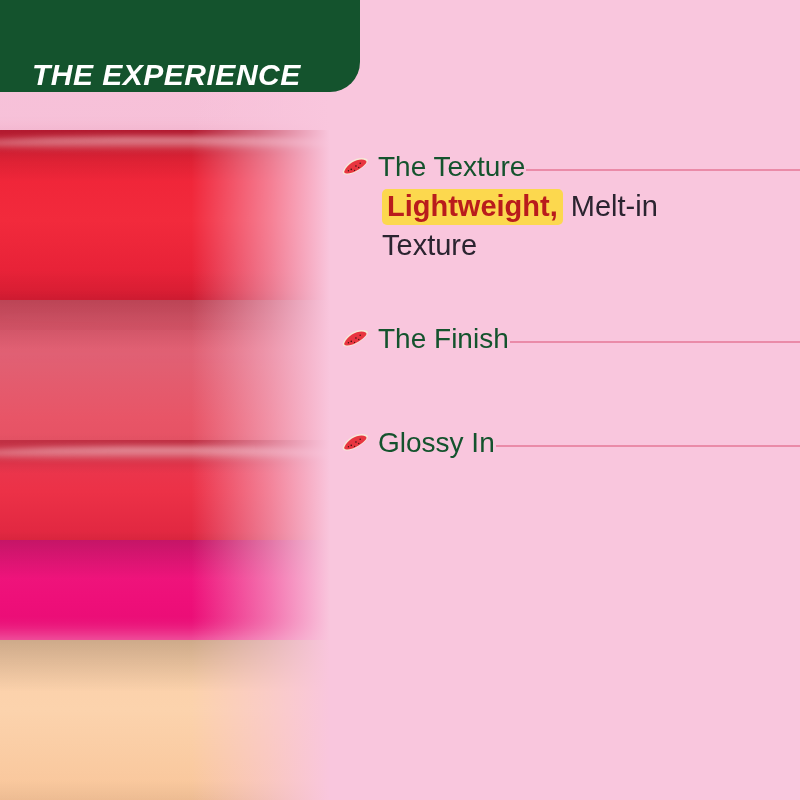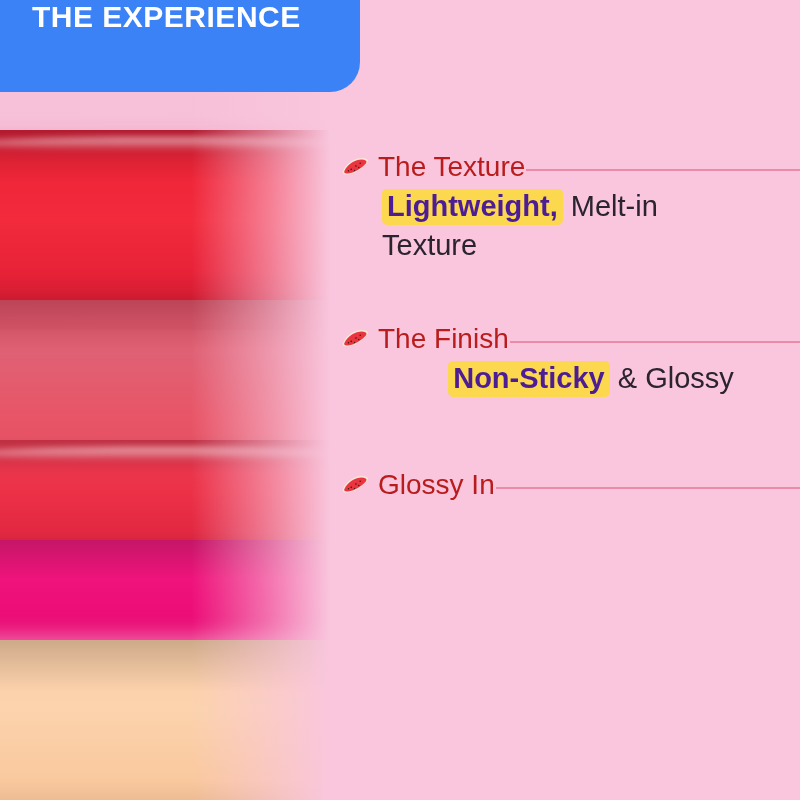--- a/index.html
+++ b/index.html
@@ -115,25 +115,26 @@
     box-shadow: 0 -6px 18px rgba(255,255,255,0.35);
   }
 
   
   .header-banner {
     position: absolute;
     left: 0;
     top: 0;
     width: 360px;
     height: 92px;
-    background: #3b82f6;
+    background: #14532d;
     border-bottom-right-radius: 30px;
     display: flex;
-    align-items: flex-start;
+    align-items: flex-end;
     z-index: 5;
+    font-style: italic;
   }
   .header-title {
     color: #ffffff;
     font-size: 30px;
     font-weight: 700;
     letter-spacing: 0.5px;
     margin-left: 32px;
     white-space: nowrap;
   }
 
@@ -157,21 +158,21 @@
     height: 34px;
   }
   .melon-icon {
     flex: 0 0 auto;
     width: 30px;
     height: 30px;
     margin-right: 8px;
     display: block;
   }
   .feature-title {
-    color: #b91c1c;
+    color: #14532d;
     font-size: 28px;
     font-weight: 500;
     white-space: nowrap;
     line-height: 1;
   }
   .rule {
     flex: 1 1 auto;
     height: 2px;
     background: #e8809f;
     opacity: 0.85;
@@ -184,21 +185,21 @@
     margin-left: 42px;
     margin-top: 3px;
     font-size: 29px;
     line-height: 1.36;
     color: #2b2430;
     font-weight: 400;
     max-width: 370px;
   }
   .hl {
     background: #fcd84e;
-    color: #4c1d95;
+    color: #b91c1c;
     font-weight: 700;
     border-radius: 5px;
     padding: 1px 5px 3px 5px;
     box-decoration-break: clone;
     -webkit-box-decoration-break: clone;
   }
 </style>
 </head>
 <body>
 
@@ -251,37 +252,34 @@
           <circle cx="20" cy="16.5" r="0.7" fill="#3a1410"></circle>
         </svg>
         <div class="feature-title">The Texture</div>
         <div class="rule"></div>
       </div>
       <div class="feature-body">
         <span class="hl">Lightweight,</span><span> Melt-in Texture</span>
       </div>
     </div>
 
-    <div class="feature" style="margin-bottom:70px;text-align:center;">
+    <div class="feature" style="margin-bottom:70px;">
       <div class="feature-head">
         <svg class="melon-icon" viewBox="0 0 32 32">
           <path d="M3 20.5 C8 8.5 22 4 28.5 7.5 C30.5 8.6 30 11 27.5 13.5 C22 19 13 24.5 6.5 24 C3.7 23.8 2.2 22.4 3 20.5 Z" fill="#f6e9d7"></path>
           <path d="M4.6 20.6 C9.2 10 21.8 6 27.4 9 C28.9 9.8 28.4 11.6 26.3 13.7 C21.3 18.6 13 23.4 7.2 23 C5 22.8 4 21.9 4.6 20.6 Z" fill="#e8353f"></path>
           <circle cx="12" cy="18.5" r="0.85" fill="#3a1410"></circle>
           <circle cx="17" cy="15" r="0.85" fill="#3a1410"></circle>
           <circle cx="21.5" cy="12" r="0.8" fill="#3a1410"></circle>
           <circle cx="9" cy="20" r="0.7" fill="#3a1410"></circle>
           <circle cx="15.5" cy="19.5" r="0.7" fill="#3a1410"></circle>
           <circle cx="20" cy="16.5" r="0.7" fill="#3a1410"></circle>
         </svg>
         <div class="feature-title">The Finish</div>
         <div class="rule"></div>
-      </div>
-      <div class="feature-body" style="max-width:420px;">
-        <span class="hl">Non-Sticky</span><span> &amp; Glossy</span>
       </div>
     </div>
 
     <div class="feature">
       <div class="feature-head">
         <svg class="melon-icon" viewBox="0 0 32 32">
           <path d="M3 20.5 C8 8.5 22 4 28.5 7.5 C30.5 8.6 30 11 27.5 13.5 C22 19 13 24.5 6.5 24 C3.7 23.8 2.2 22.4 3 20.5 Z" fill="#f6e9d7"></path>
           <path d="M4.6 20.6 C9.2 10 21.8 6 27.4 9 C28.9 9.8 28.4 11.6 26.3 13.7 C21.3 18.6 13 23.4 7.2 23 C5 22.8 4 21.9 4.6 20.6 Z" fill="#e8353f"></path>
           <circle cx="12" cy="18.5" r="0.85" fill="#3a1410"></circle>
           <circle cx="17" cy="15" r="0.85" fill="#3a1410"></circle>

